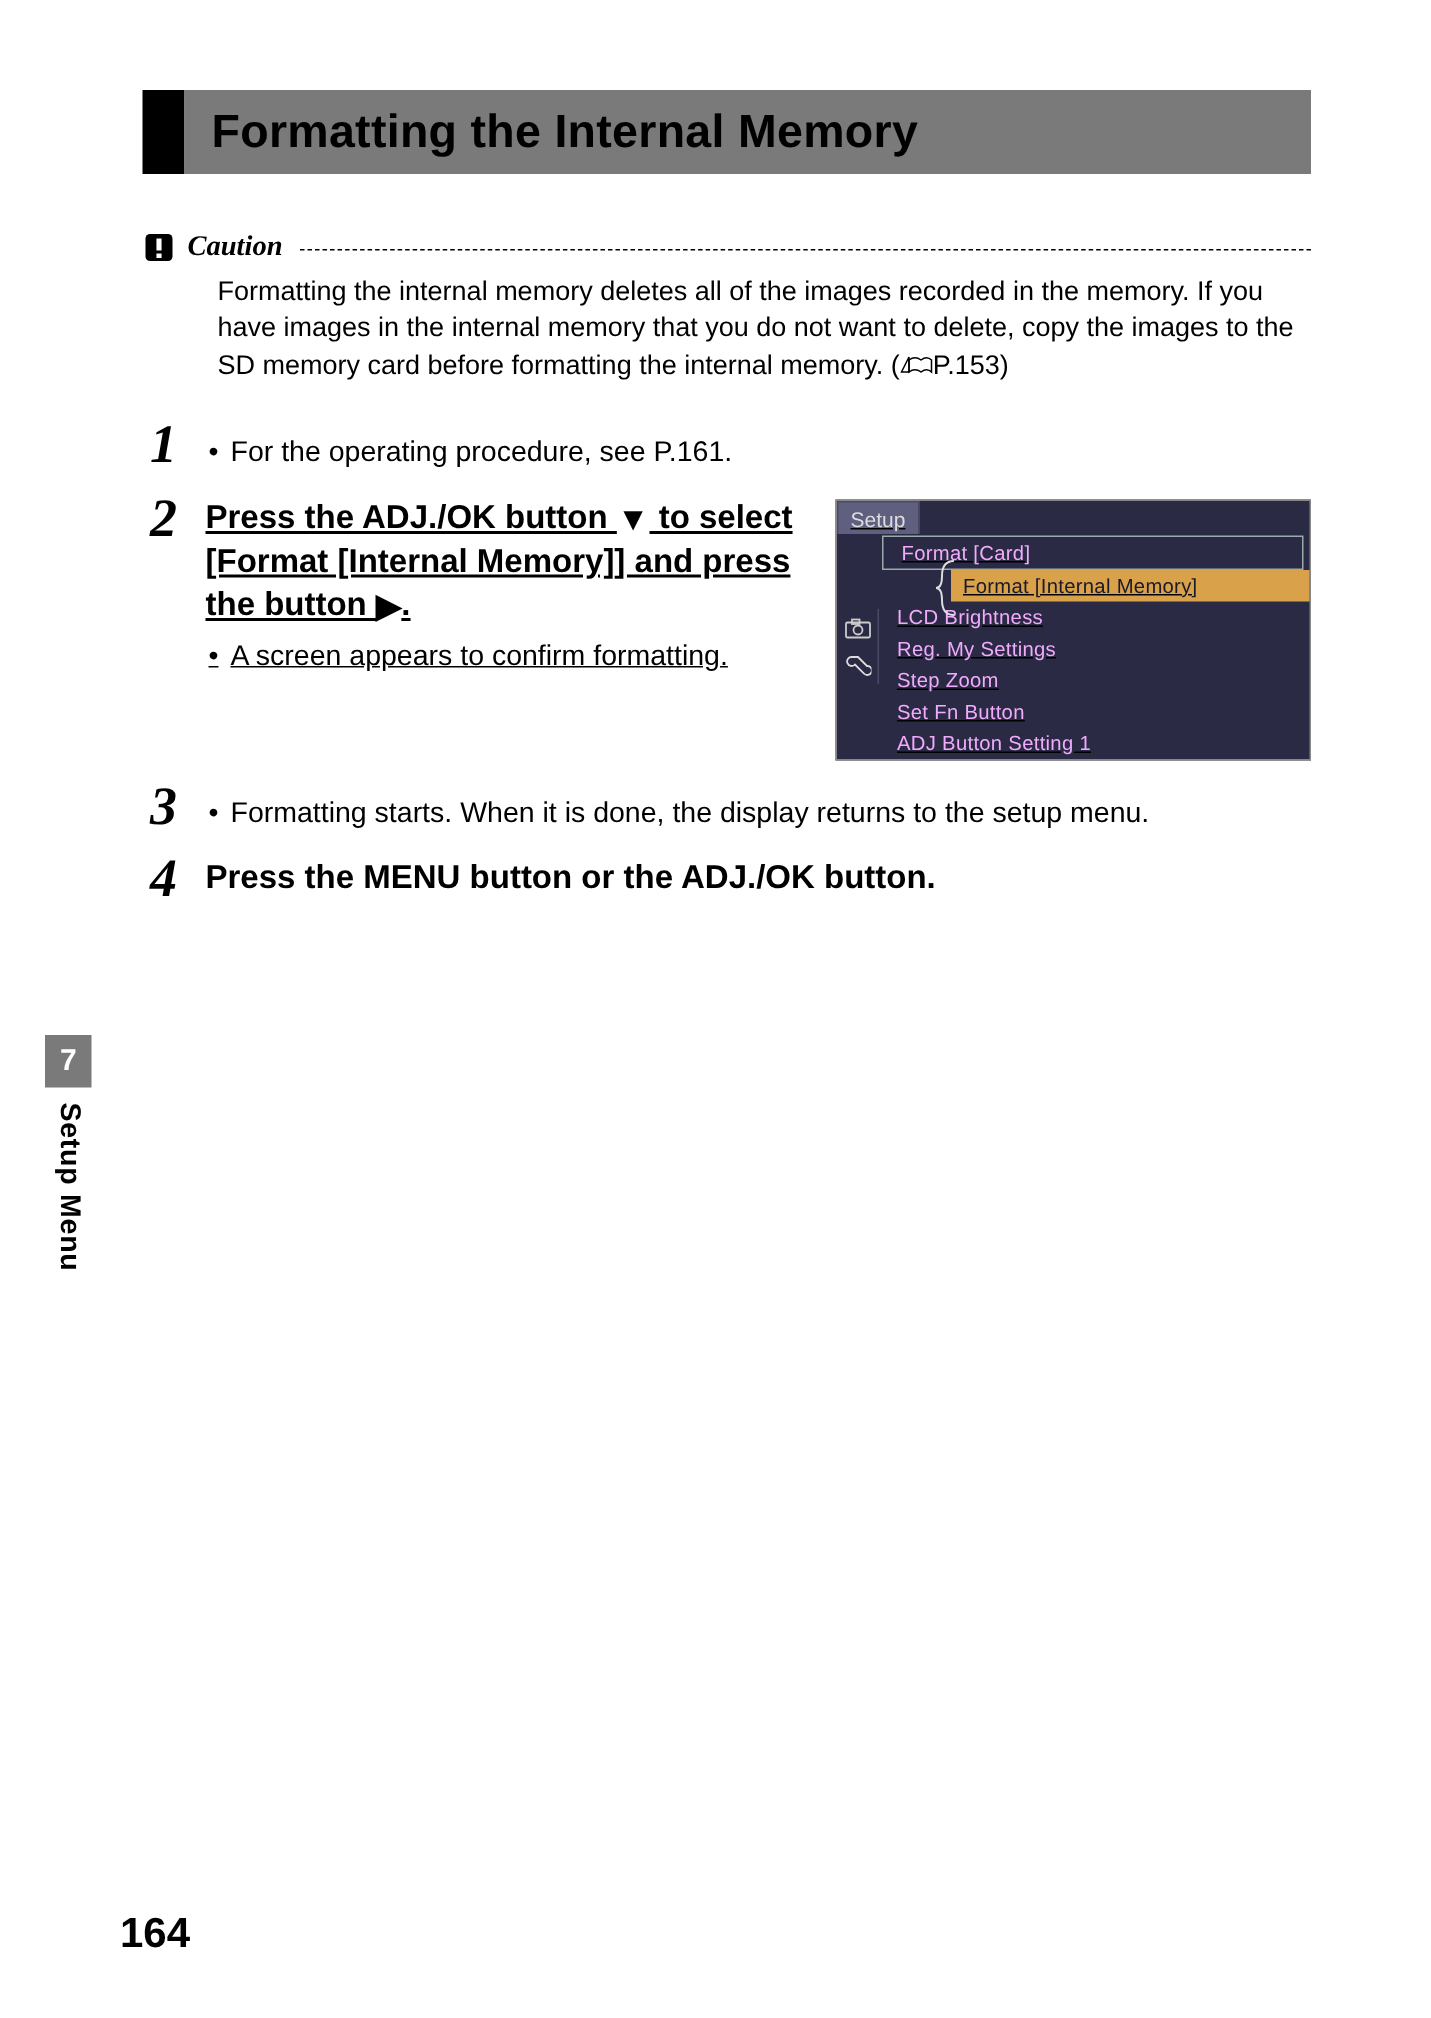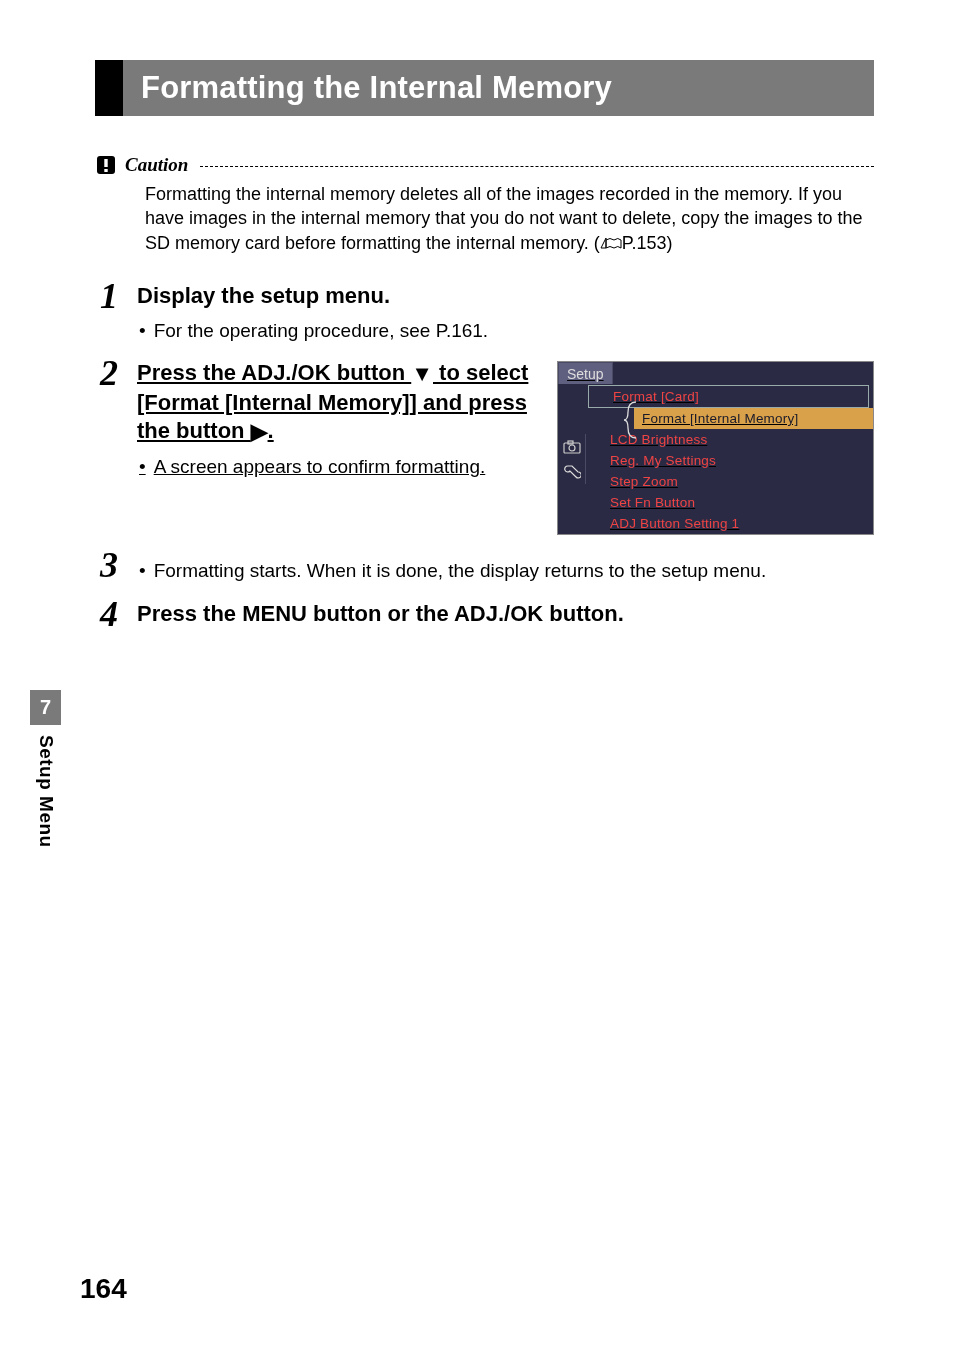--- a/index.html
+++ b/index.html
@@ -19,21 +19,21 @@
       align-items: stretch;
       margin-bottom: 18px;
     }
     .section-header-bar {
       width: 28px;
       background: #000;
     }
     .section-header-title {
       flex: 1;
       background: #7a7a7a;
-      color: #ffffff;
+      color: #000000;
       font-size: 31px;
       font-weight: 900;
       padding: 10px 18px;
       letter-spacing: 0.2px;
     }
     .intro-text {
       font-size: 23px;
       line-height: 1.3;
       margin-bottom: 18px;
       padding-left: 2px;
@@ -151,24 +151,24 @@
       width: 22px;
       height: 20px;
       display: flex;
       align-items: center;
       justify-content: center;
       font-size: 14px;
       color: #fff;
     }
     .setup-items-col { flex: 1; }
     .setup-item {
-      padding: 3px 24px;
+      padding: 3px 12px;
       font-size: 13.5px;
       letter-spacing: 0.2px;
-      color: #ef4444;
+      color: #f0abfc;
     }
     .setup-item.boxed {
       border: 1px solid #9aa;
       margin: 1px 4px 0 2px;
     }
     .setup-item.highlight {
       background: #d9a24a;
       color: #1a1a2a;
       margin: 0 0 0 0;
       padding: 3px 8px;
@@ -249,21 +249,20 @@
       <span>Formatting the internal memory deletes all of the images recorded in the memory. If you have images in the internal memory that you do not want to delete, copy the images to the SD memory card before formatting the internal memory. (</span><span class="ref-icon"><svg width="22" height="14" viewBox="0 0 22 14">
             <path d="M1 12 L6 2 L6 12 Z" fill="none" stroke="#000" stroke-width="1"></path>
             <path d="M6 4 Q10 1 14 4 Q18 1 21 4 L21 12 Q18 9 14 12 Q10 9 6 12 Z" fill="none" stroke="#000" stroke-width="1"></path>
           </svg></span><span>P.153</span><span>)</span>
     </p>
   </div>
 
   <div class="step">
     <div class="step-num">1</div>
     <div class="step-body">
-      <div class="step-head">Display the setup menu.</div>
       <div class="sub-bullet">
         <span class="dot">•</span>
         <span>For the operating procedure, see P.161.</span>
       </div>
     </div>
   </div>
 
   <div class="step">
     <div class="step-num">2</div>
     <div class="step-body">

